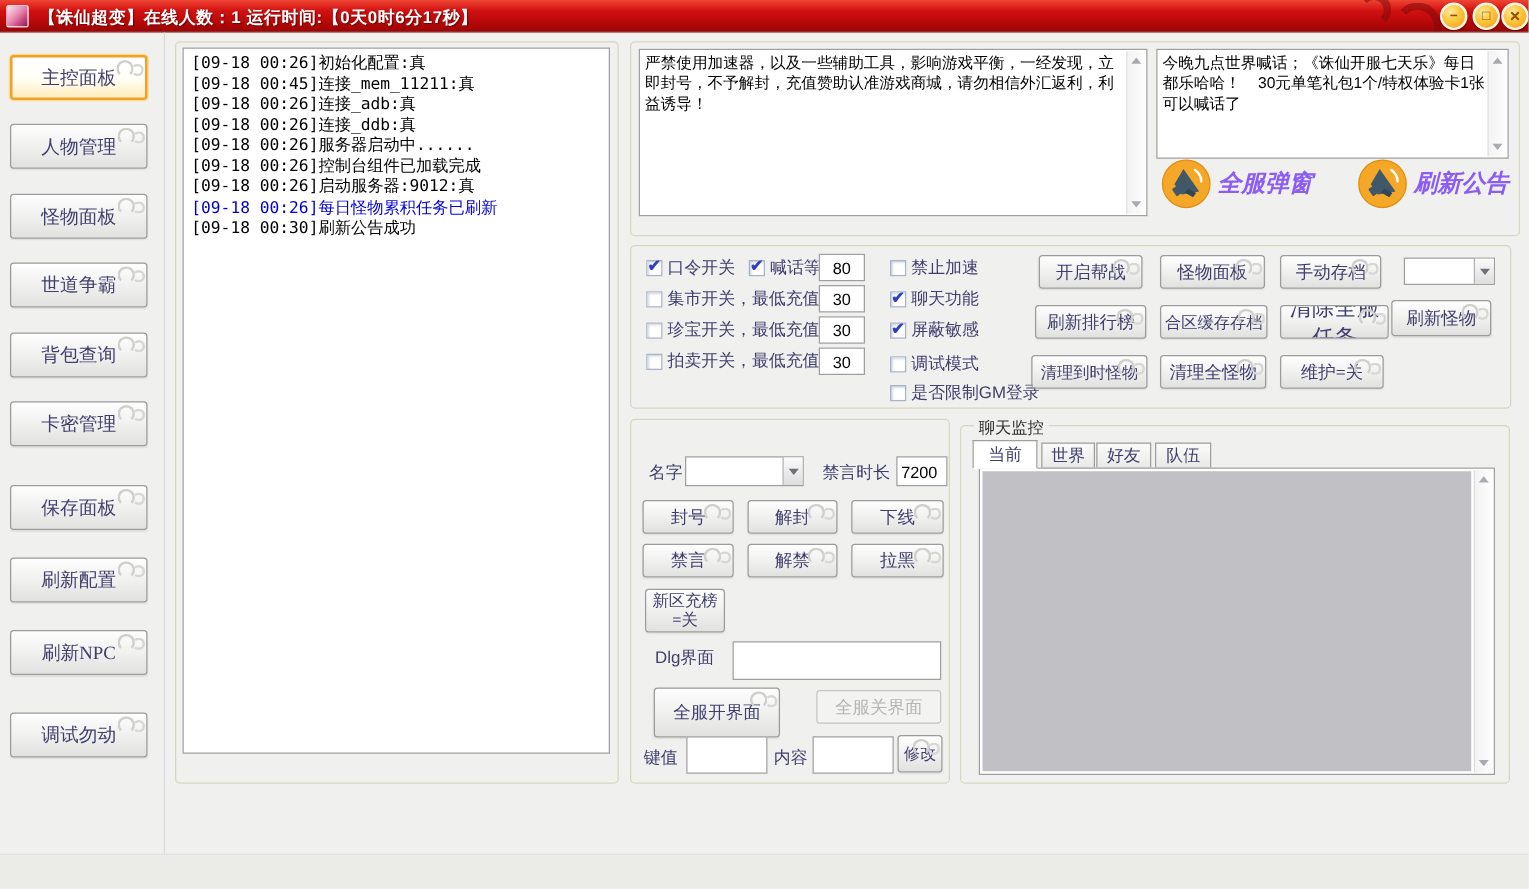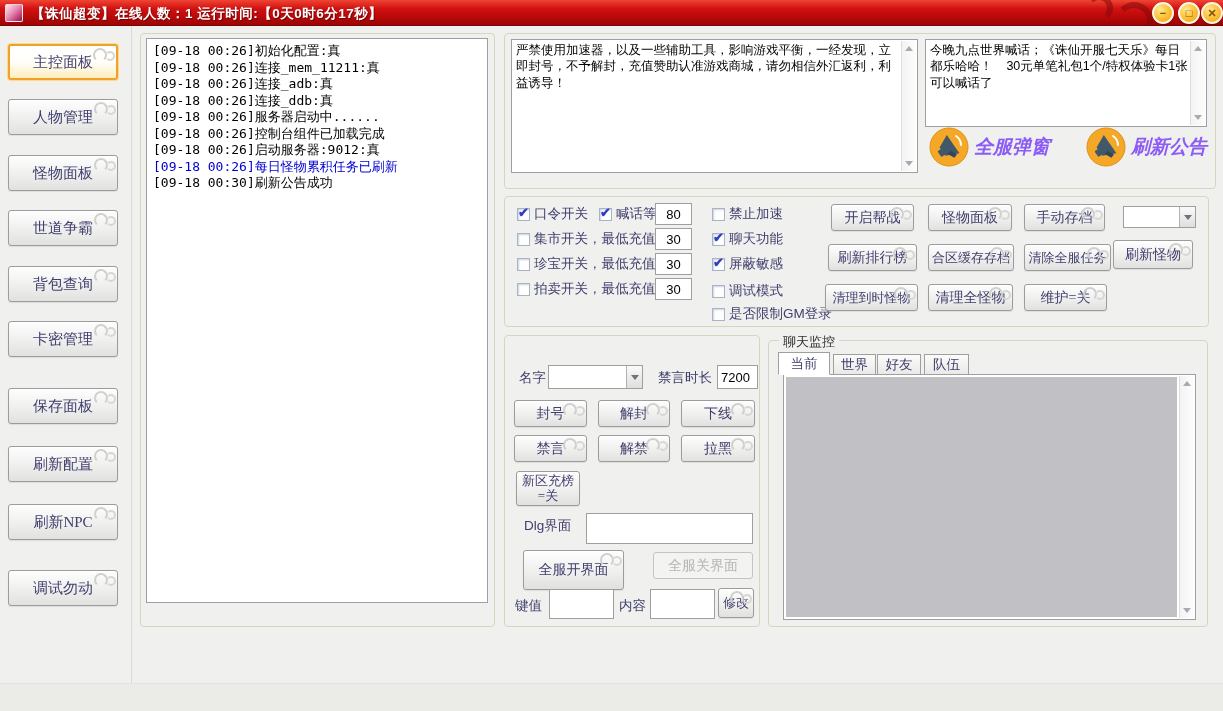--- a/index.html
+++ b/index.html
@@ -129,21 +129,21 @@
   <div class="btn side orn sbtn" style="top:266px">背包查询</div>
   <div class="btn side orn sbtn" style="top:321px">卡密管理</div>
   <div class="btn side orn sbtn" style="top:388px">保存面板</div>
   <div class="btn side orn sbtn" style="top:446px">刷新配置</div>
   <div class="btn side orn sbtn" style="top:504px">刷新NPC</div>
   <div class="btn side orn sbtn" style="top:570px">调试勿动</div>
 
   <div class="panel" style="left:140px;top:33px;width:355px;height:594px">
     <div class="whitebox logbox" style="position:absolute;left:5px;top:4px;">
       <div class="log-line">[09-18 00:26]初始化配置:真</div>
-      <div class="log-line">[09-18 00:26]连接_mem_11211:真</div>
+      <div class="log-line">[09-18 00:45]连接_mem_11211:真</div>
       <div class="log-line">[09-18 00:26]连接_adb:真</div>
       <div class="log-line">[09-18 00:26]连接_ddb:真</div>
       <div class="log-line">[09-18 00:26]服务器启动中......</div>
       <div class="log-line">[09-18 00:26]控制台组件已加载完成</div>
       <div class="log-line">[09-18 00:26]启动服务器:9012:真</div>
       <div class="log-line hl">[09-18 00:26]每日怪物累积任务已刷新</div>
       <div class="log-line">[09-18 00:30]刷新公告成功</div>
     </div>
   </div>
 
@@ -243,21 +243,21 @@
     <div class="btn orn" style="left:423px;top:7px;width:84px;height:27px">怪物面板</div>
     <div class="btn orn" style="left:519px;top:7px;width:81px;height:27px">手动存档</div>
     <div class="combo" style="left:618px;top:9px;width:73px;height:22px">
       <span class="val"></span>
       <span class="arrowbtn">
           <i></i>
         </span>
     </div>
     <div class="btn orn" style="left:323px;top:47px;width:89px;height:27px">刷新排行榜</div>
     <div class="btn orn" style="left:423px;top:47px;width:86px;height:27px;font-size:13px">合区缓存存档</div>
-    <div class="btn orn" style="left:519px;top:47px;width:87px;height:27px;font-size:13px">清除全服任务</div>
+    <div class="btn orn" style="left:519px;top:47px;width:87px;height:27px;font-size:18px">清除全服任务</div>
     <div class="btn orn" style="left:608px;top:43px;width:80px;height:29px">刷新怪物</div>
     <div class="btn orn" style="left:320px;top:87px;width:93px;height:27px;font-size:13px">清理到时怪物</div>
     <div class="btn orn" style="left:423px;top:87px;width:85px;height:27px">清理全怪物</div>
     <div class="btn orn" style="left:519px;top:87px;width:83px;height:27px">维护=关</div>
   </div>
 
   <div class="panel" style="left:504px;top:335px;width:256px;height:292px">
     <span class="flabel" style="left:14px;top:33px">名字</span>
     <div class="combo" style="left:43px;top:29px;width:95px;height:24px">
       <span class="val"></span>

